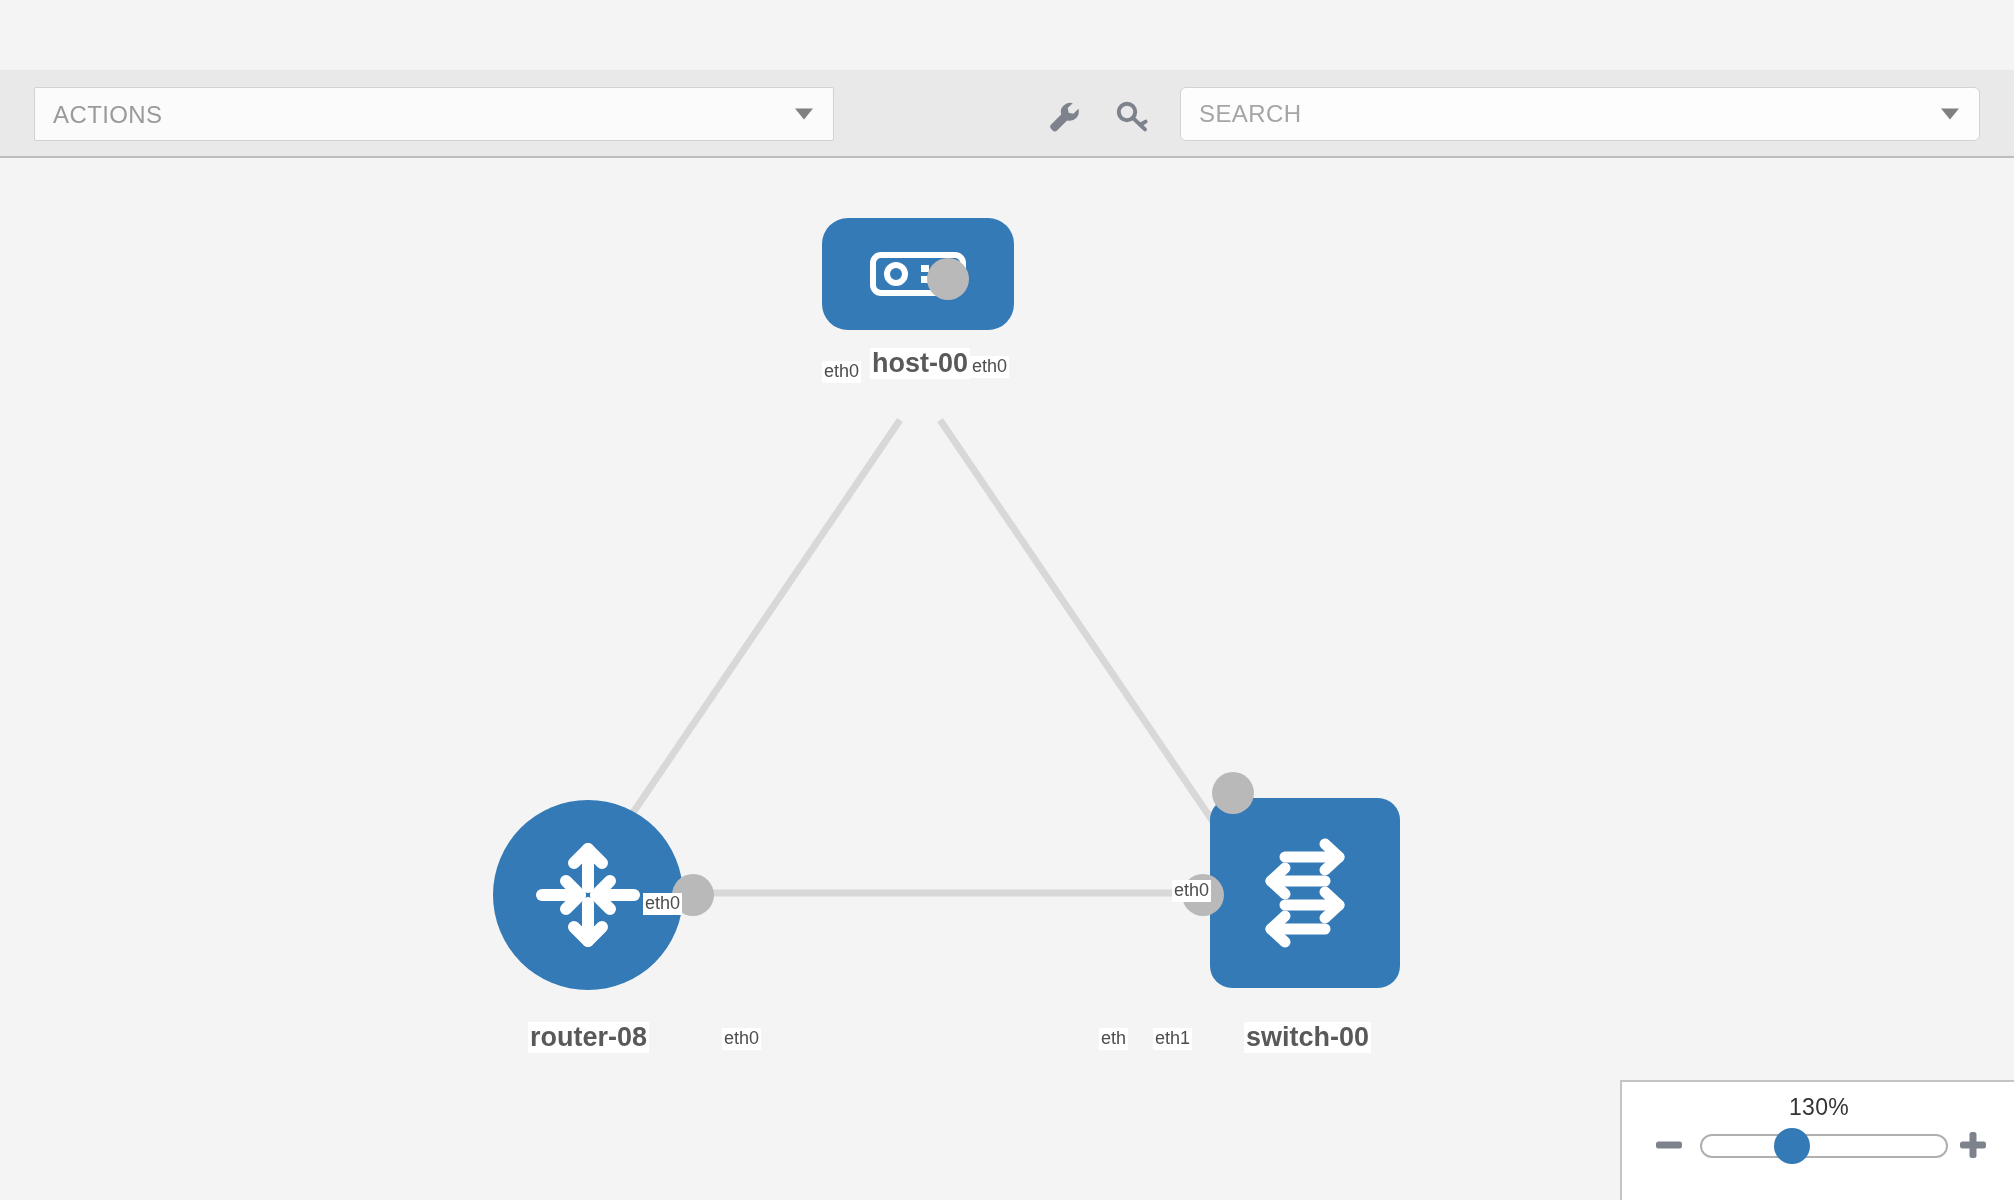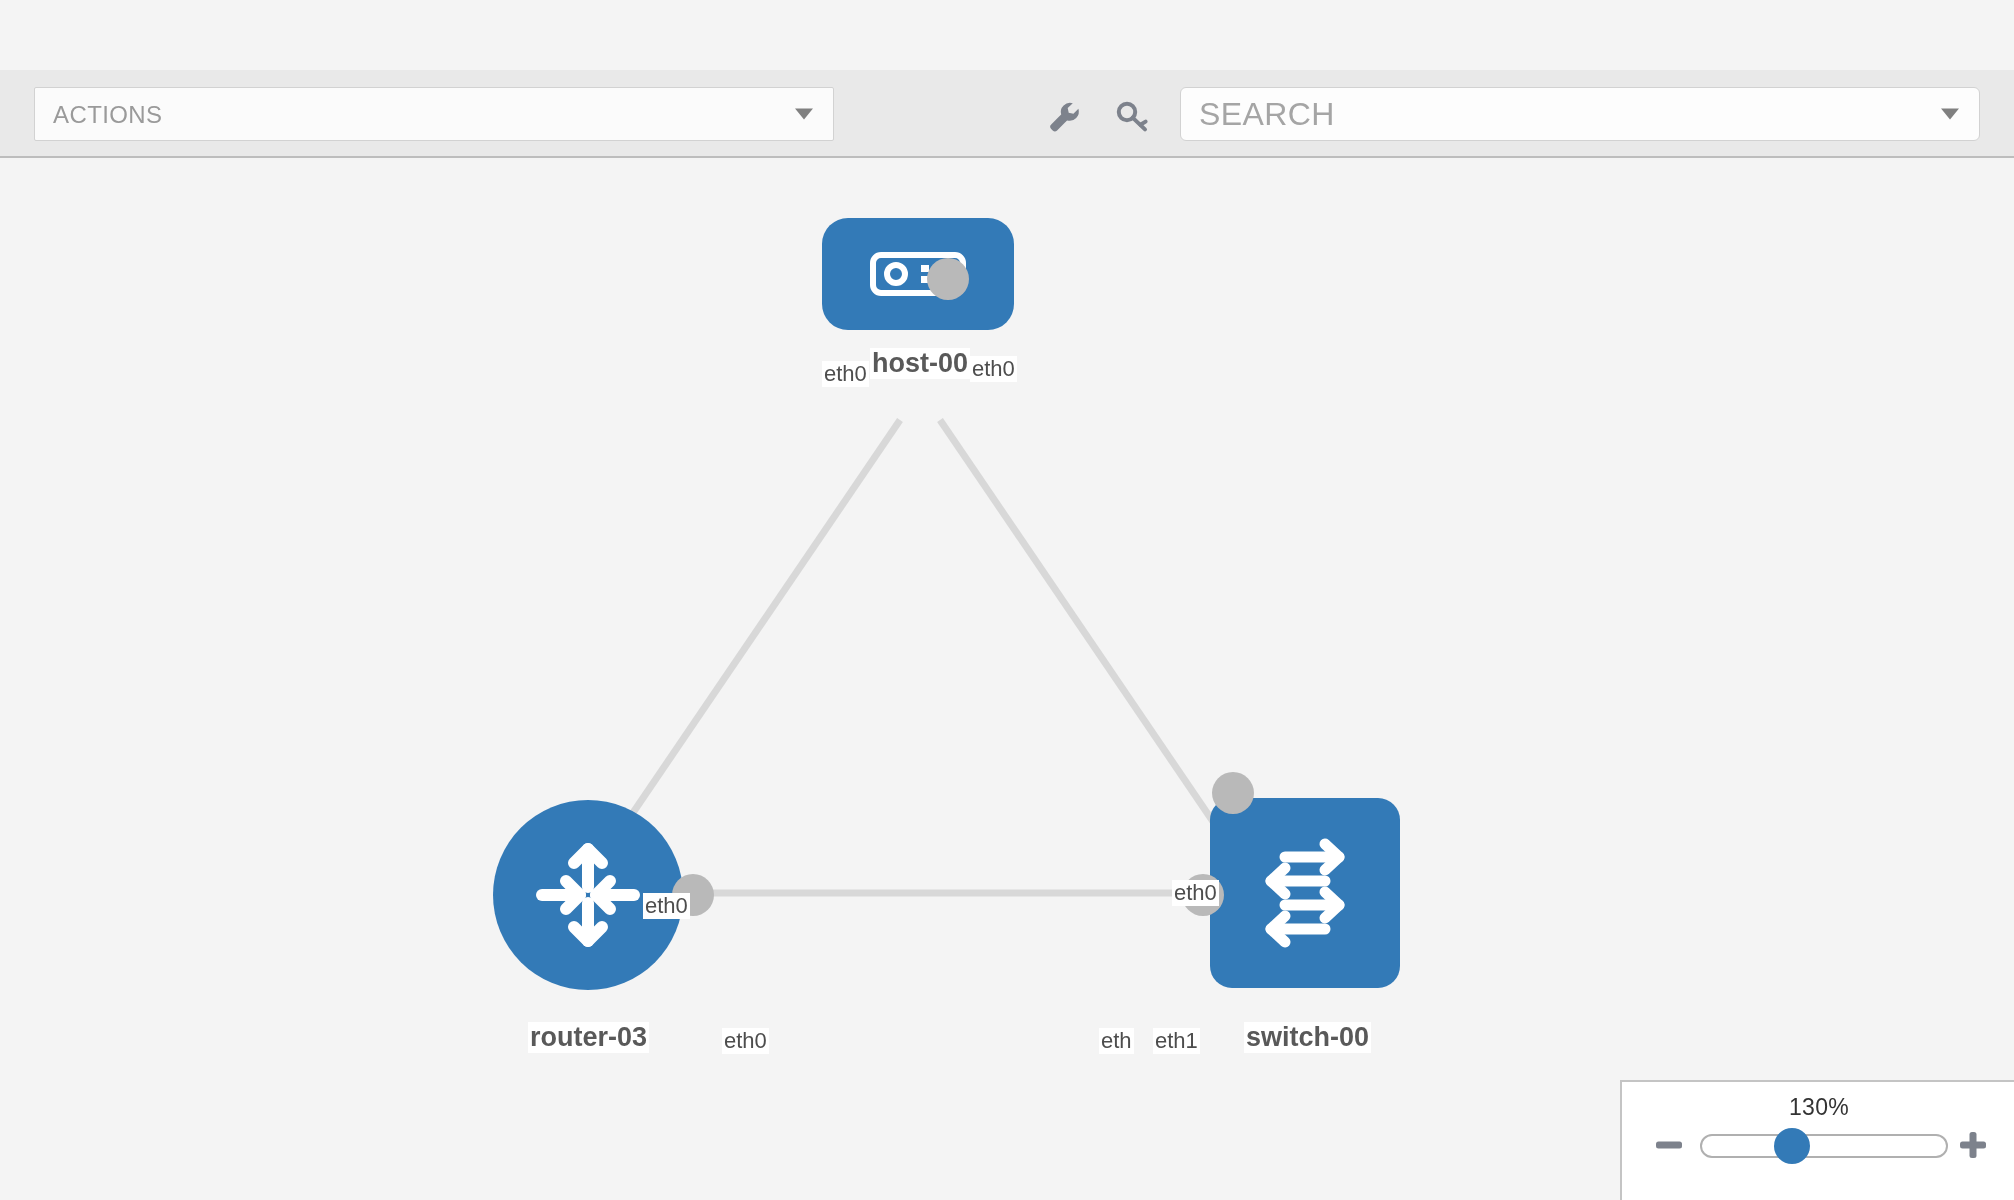--- a/index.html
+++ b/index.html
@@ -121,21 +121,21 @@
   .search-box input {
     position: absolute;
     left: 18px;
     top: 0;
     width: 720px;
     height: 52px;
     border: none;
     outline: none;
     background: transparent;
     font-family: "Liberation Sans", sans-serif;
-    font-size: 32px;
+    font-size: 24px;
     color: #6d6d6d;
     letter-spacing: 0.4px;
   }
   .search-box input::placeholder { color: #a5a5a5; }
 
   
   .canvas {
     position: absolute;
     left: 0; top: 158px;
     width: 2014px;
@@ -185,21 +185,21 @@
     width: 42px;
     height: 42px;
     border-radius: 50%;
     background: #b9b9b9;
     cursor: pointer;
   }
 
   
   .edge-label {
     position: absolute;
-    font-size: 22px;
+    font-size: 18px;
     color: #4d4d4d;
     background: #ffffff;
     white-space: nowrap;
     padding: 0 2px;
     line-height: 1.2;
   }
 
   
   .zoom-panel {
     position: absolute;
@@ -331,21 +331,21 @@
 
           <path d="M14 60 L52 60" stroke="#ffffff" stroke-width="12" stroke-linecap="round"></path>
           <path d="M38 46 L52 60 L38 74" fill="none" stroke="#ffffff" stroke-width="12" stroke-linecap="round" stroke-linejoin="round"></path>
 
           <path d="M106 60 L68 60" stroke="#ffffff" stroke-width="12" stroke-linecap="round"></path>
           <path d="M82 46 L68 60 L82 74" fill="none" stroke="#ffffff" stroke-width="12" stroke-linecap="round" stroke-linejoin="round"></path>
         </svg>
       </div>
     </div>
     <div class="port" style="left:672px; top:716px;"></div>
-    <div class="node-label" style="left:528px; top:864px;">router-03</div>
+    <div class="node-label" style="left:528px; top:864px;">router-08</div>
     <div class="edge-label" style="left:643px; top:735px;">eth0</div>
     <div class="edge-label" style="left:722px; top:870px;">eth0</div>
 
     <div class="node" style="left:1210px; top:640px; width:190px; height:190px;">
       <div class="node-shape shape-rrect-lg" style="left:0; top:0; width:190px; height:190px;">
         <svg width="120" height="120" viewBox="0 0 120 120">
 
           <path d="M40 24 L94 24" stroke="#ffffff" stroke-width="11" stroke-linecap="round"></path>
           <path d="M80 11 L94 24 L80 37" fill="none" stroke="#ffffff" stroke-width="11" stroke-linecap="round" stroke-linejoin="round"></path>
 

